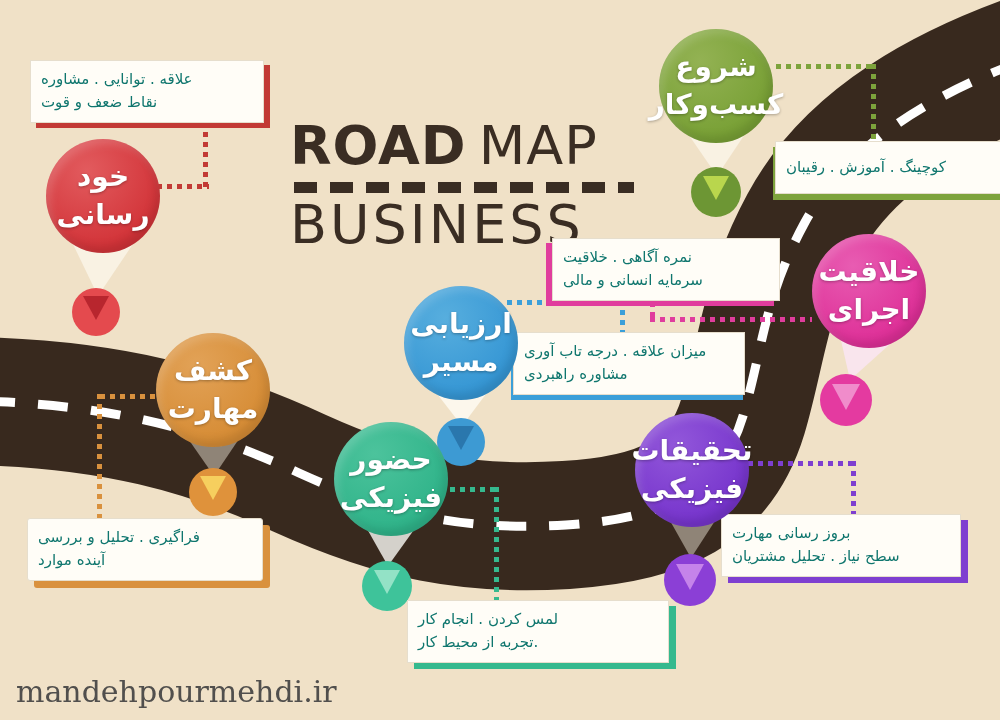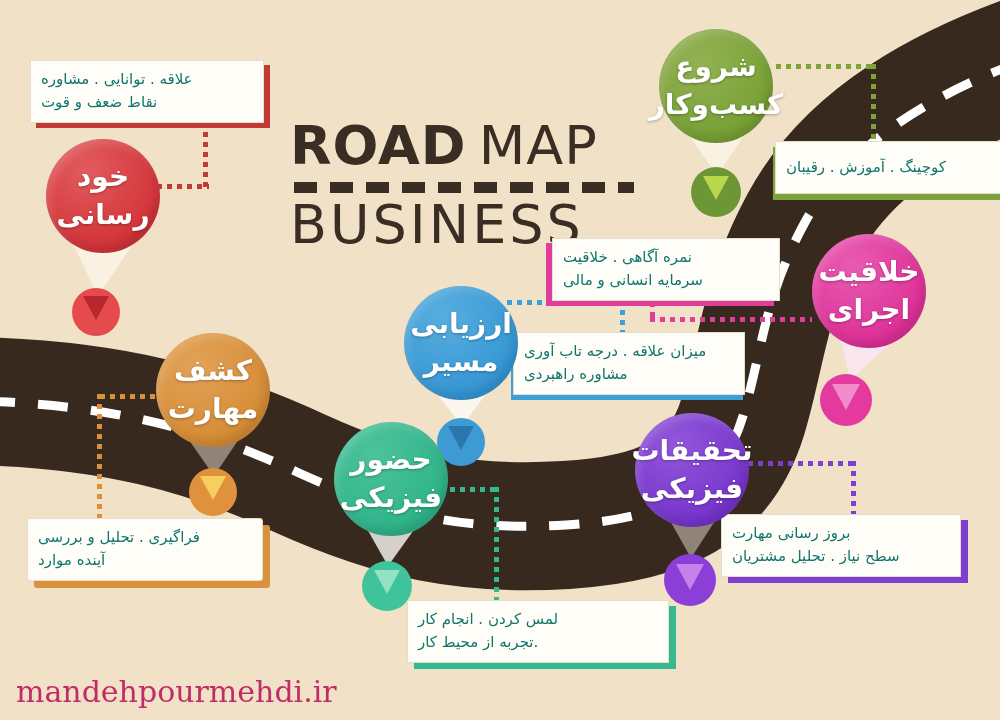--- a/index.html
+++ b/index.html
@@ -59,21 +59,21 @@
   .c-green {--c:#7da33c;}
   .c-pink  {--c:#e03d9d;}
   .c-blue  {--c:#3b9fd9;}
   .c-orange{--c:#d9913e;}
   .c-teal  {--c:#35b98e;}
   .c-purple{--c:#7e3fd0;}
 
   
   .watermark{
     position:absolute;left:16px;top:674px;z-index:3;
-    font-family:"DejaVu Serif",serif;font-size:30px;color:#be185d;opacity:.9;
+    font-family:"DejaVu Serif",serif;font-size:30px;color:#404040;opacity:.9;
   }
 </style>
 </head>
 <body>
 
 <div class="stage">
 
   <svg class="roadmap" width="1000" height="720" viewBox="0 0 1000 720">
 
     <path d="M 1070,45 C 940,85 848,142 804,224 C 764,298 763,348 743,416 C 720,492 664,519 566,525 C 468,531 396,517 299,473 C 209,431 110,403 -30,401" fill="none" stroke="#38291e" stroke-width="128"></path>

